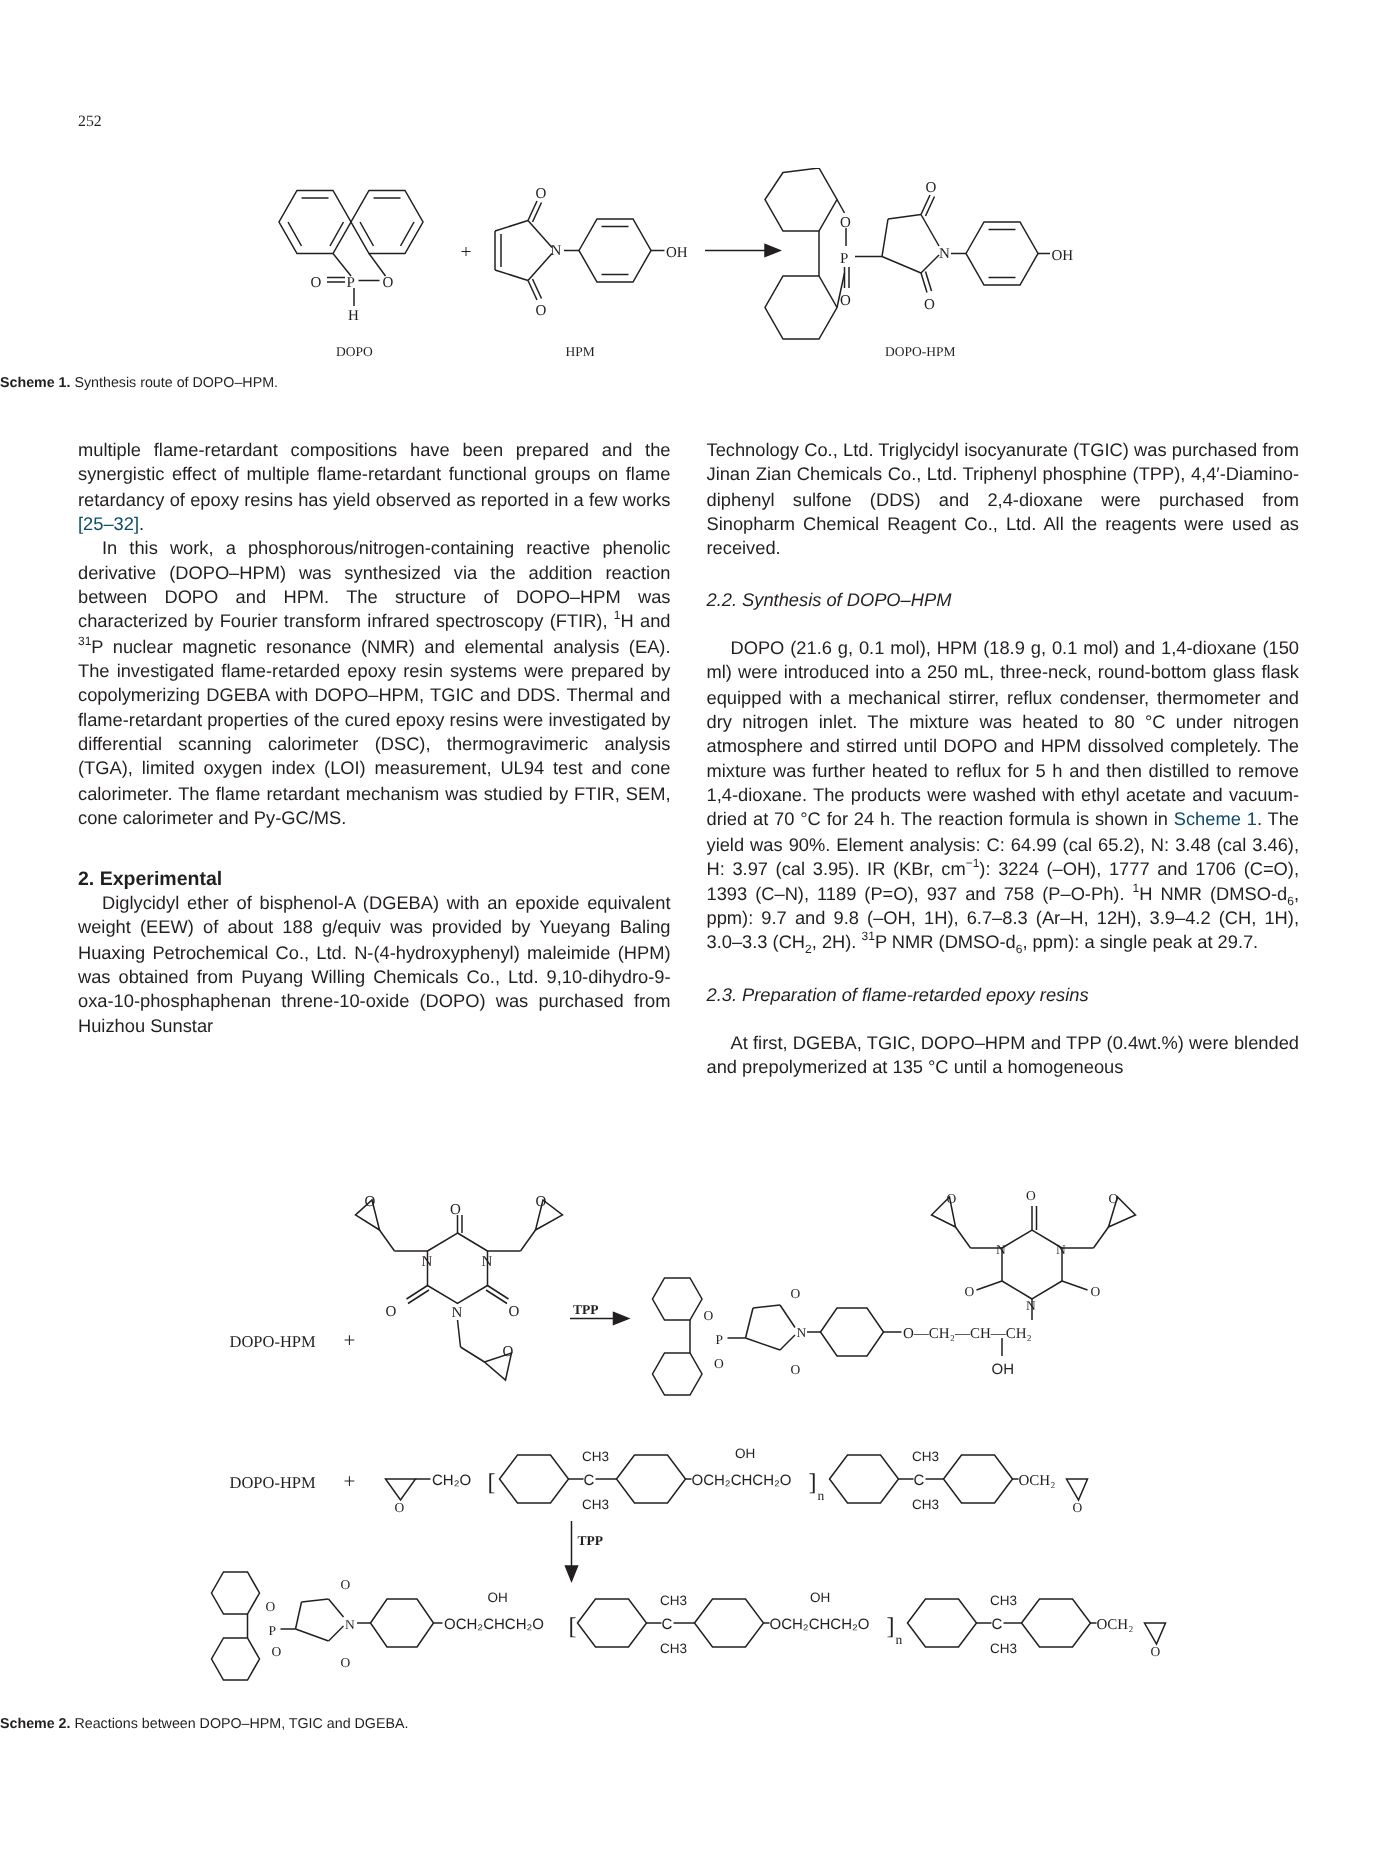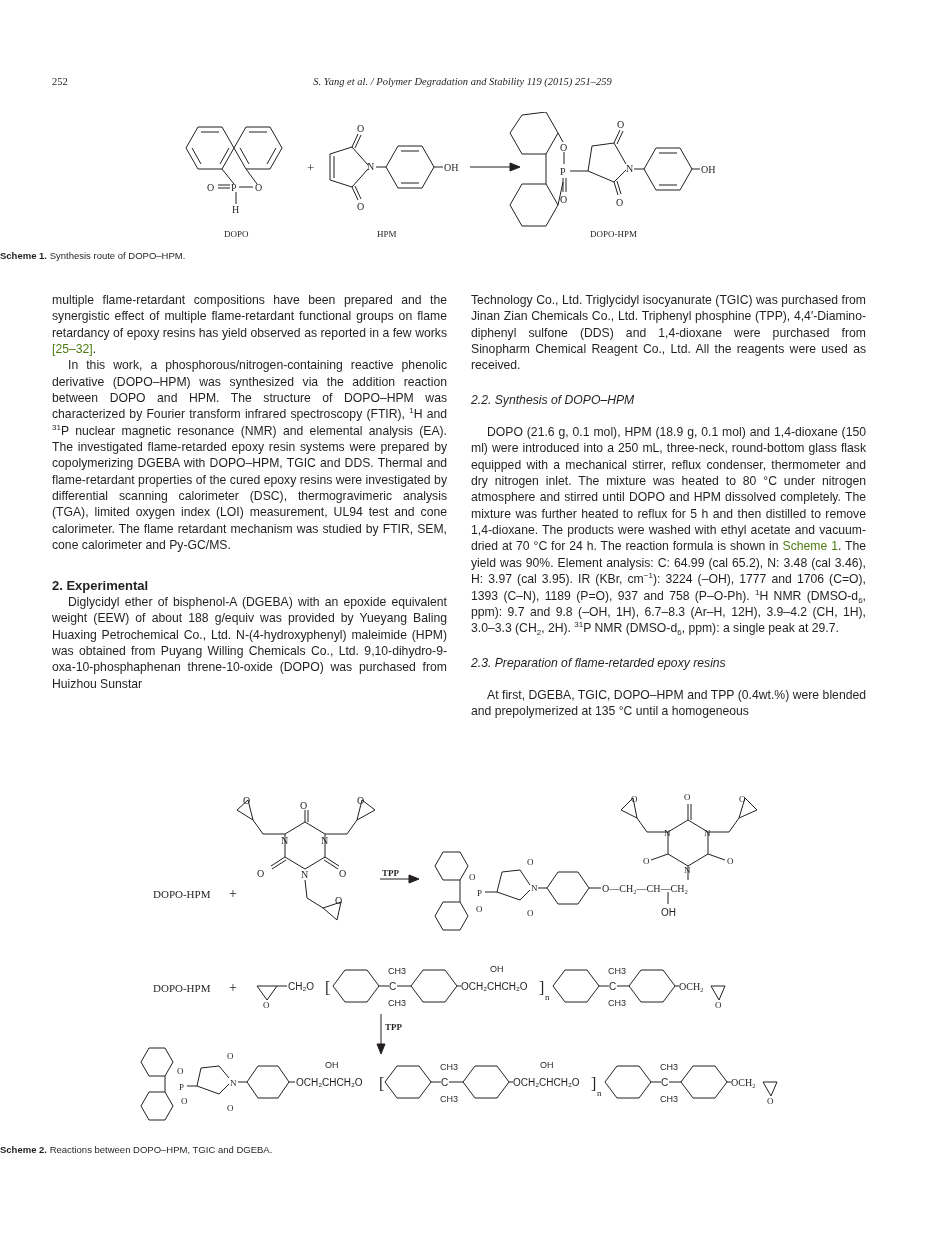--- a/index.html
+++ b/index.html
@@ -14,32 +14,31 @@
          font-family:"Liberation Sans", sans-serif; font-size:9.5px; }
   .caption b { font-weight:bold; }
   .col { position:absolute; width:395px; font-family:"Liberation Sans", sans-serif;
          font-size:12.2px; line-height:16.35px; text-align:justify; }
   .col-left { left:52px; top:292px; }
   .col-right { left:471px; top:292px; }
   .col p { margin:0; }
   .col p.ind { text-indent:16px; }
   .col .sec { font-weight:bold; font-size:13px; margin:24px 0 0 0; }
   .col .sub { font-style:italic; margin:16px 0 16px 0; }
-  .link { color:#4d7c0f; }
+  .link { color:#0c4a6e; }
   sup, sub { font-size:8px; line-height:0; }
   .scheme2 { position:absolute; left:135px; top:752px; width:680px; height:380px; }
   svg text { font-family:"Liberation Serif", serif; fill:#231f20; }
   svg .sans { font-family:"Liberation Sans", sans-serif; }
 </style>
 </head>
 <body>
 
 <div class="running-head">
   <span class="page-num">252</span>
-  <span class="journal">S. Yang et al. / Polymer Degradation and Stability 119 (2015) 251–259</span>
 </div>
 
 <svg class="scheme1" viewBox="0 0 580 140" stroke="#231f20" fill="none" stroke-width="1">
 
   <g>
     <polygon points="28,15 52,15 64,36 52,57 28,57 16,36"></polygon>
     <line x1="31" y1="20" x2="49" y2="20"></line>
       <line x1="22" y1="36" x2="31" y2="52"></line>
       <line x1="59" y1="36" x2="50" y2="52"></line>
     <polygon points="76,15 100,15 112,36 100,57 76,57 64,36"></polygon>
@@ -125,21 +124,21 @@
 </div>
 
 <div class="col col-left">
   <p><span>multiple flame-retardant compositions have been prepared and the synergistic effect of multiple flame-retardant functional groups on flame retardancy of epoxy resins has yield observed as reported in a few works </span><a class="link">[25–32]</a><span>.</span></p>
   <p class="ind"><span>In this work, a phosphorous/nitrogen-containing reactive phenolic derivative (DOPO–HPM) was synthesized via the addition reaction between DOPO and HPM. The structure of DOPO–HPM was characterized by Fourier transform infrared spectroscopy (FTIR), </span><sup>1</sup><span>H and </span><sup>31</sup><span>P nuclear magnetic resonance (NMR) and elemental analysis (EA). The investigated flame-retarded epoxy resin systems were prepared by copolymerizing DGEBA with DOPO–HPM, TGIC and DDS. Thermal and flame-retardant properties of the cured epoxy resins were investigated by differential scanning calorimeter (DSC), thermogravimeric analysis (TGA), limited oxygen index (LOI) measurement, UL94 test and cone calorimeter. The flame retardant mechanism was studied by FTIR, SEM, cone calorimeter and Py-GC/MS.</span></p>
   <p class="sec">2. Experimental</p>
   <p class="ind">Diglycidyl ether of bisphenol-A (DGEBA) with an epoxide equivalent weight (EEW) of about 188 g/equiv was provided by Yueyang Baling Huaxing Petrochemical Co., Ltd. N-(4-hydroxyphenyl) maleimide (HPM) was obtained from Puyang Willing Chemicals Co., Ltd. 9,10-dihydro-9-oxa-10-phosphaphenan threne-10-oxide (DOPO) was purchased from Huizhou Sunstar</p>
 </div>
 
 <div class="col col-right">
-  <p>Technology Co., Ltd. Triglycidyl isocyanurate (TGIC) was purchased from Jinan Zian Chemicals Co., Ltd. Triphenyl phosphine (TPP), 4,4′-Diamino-diphenyl sulfone (DDS) and 1,4-dioxane were purchased from Sinopharm Chemical Reagent Co., Ltd. All the reagents were used as received.</p>
+  <p>Technology Co., Ltd. Triglycidyl isocyanurate (TGIC) was purchased from Jinan Zian Chemicals Co., Ltd. Triphenyl phosphine (TPP), 4,4′-Diamino-diphenyl sulfone (DDS) and 2,4-dioxane were purchased from Sinopharm Chemical Reagent Co., Ltd. All the reagents were used as received.</p>
   <p class="sub" style="margin-top:18px;">2.2. Synthesis of DOPO–HPM</p>
   <p class="ind"><span>DOPO (21.6 g, 0.1 mol), HPM (18.9 g, 0.1 mol) and 1,4-dioxane (150 ml) were introduced into a 250 mL, three-neck, round-bottom glass flask equipped with a mechanical stirrer, reflux condenser, thermometer and dry nitrogen inlet. The mixture was heated to 80 °C under nitrogen atmosphere and stirred until DOPO and HPM dissolved completely. The mixture was further heated to reflux for 5 h and then distilled to remove 1,4-dioxane. The products were washed with ethyl acetate and vacuum-dried at 70 °C for 24 h. The reaction formula is shown in </span><a class="link">Scheme 1</a><span>. The yield was 90%. Element analysis: C: 64.99 (cal 65.2), N: 3.48 (cal 3.46), H: 3.97 (cal 3.95). IR (KBr, cm</span><sup>−1</sup><span>): 3224 (–OH), 1777 and 1706 (C=O), 1393 (C–N), 1189 (P=O), 937 and 758 (P–O-Ph). </span><sup>1</sup><span>H NMR (DMSO-d</span><sub>6</sub><span>, ppm): 9.7 and 9.8 (–OH, 1H), 6.7–8.3 (Ar–H, 12H), 3.9–4.2 (CH, 1H), 3.0–3.3 (CH</span><sub>2</sub><span>, 2H). </span><sup>31</sup><span>P NMR (DMSO-d</span><sub>6</sub><span>, ppm): a single peak at 29.7.</span></p>
   <p class="sub" style="margin-top:18px;">2.3. Preparation of flame-retarded epoxy resins</p>
   <p class="ind">At first, DGEBA, TGIC, DOPO–HPM and TPP (0.4wt.%) were blended and prepolymerized at 135 °C until a homogeneous</p>
 </div>
 
 <svg class="scheme2" viewBox="0 0 680 380" stroke="#231f20" fill="none" stroke-width="1">
 
   <text x="18" y="146" font-size="11" stroke="none">DOPO-HPM</text>
   <text x="94" y="146" font-size="14" stroke="none">+</text>

